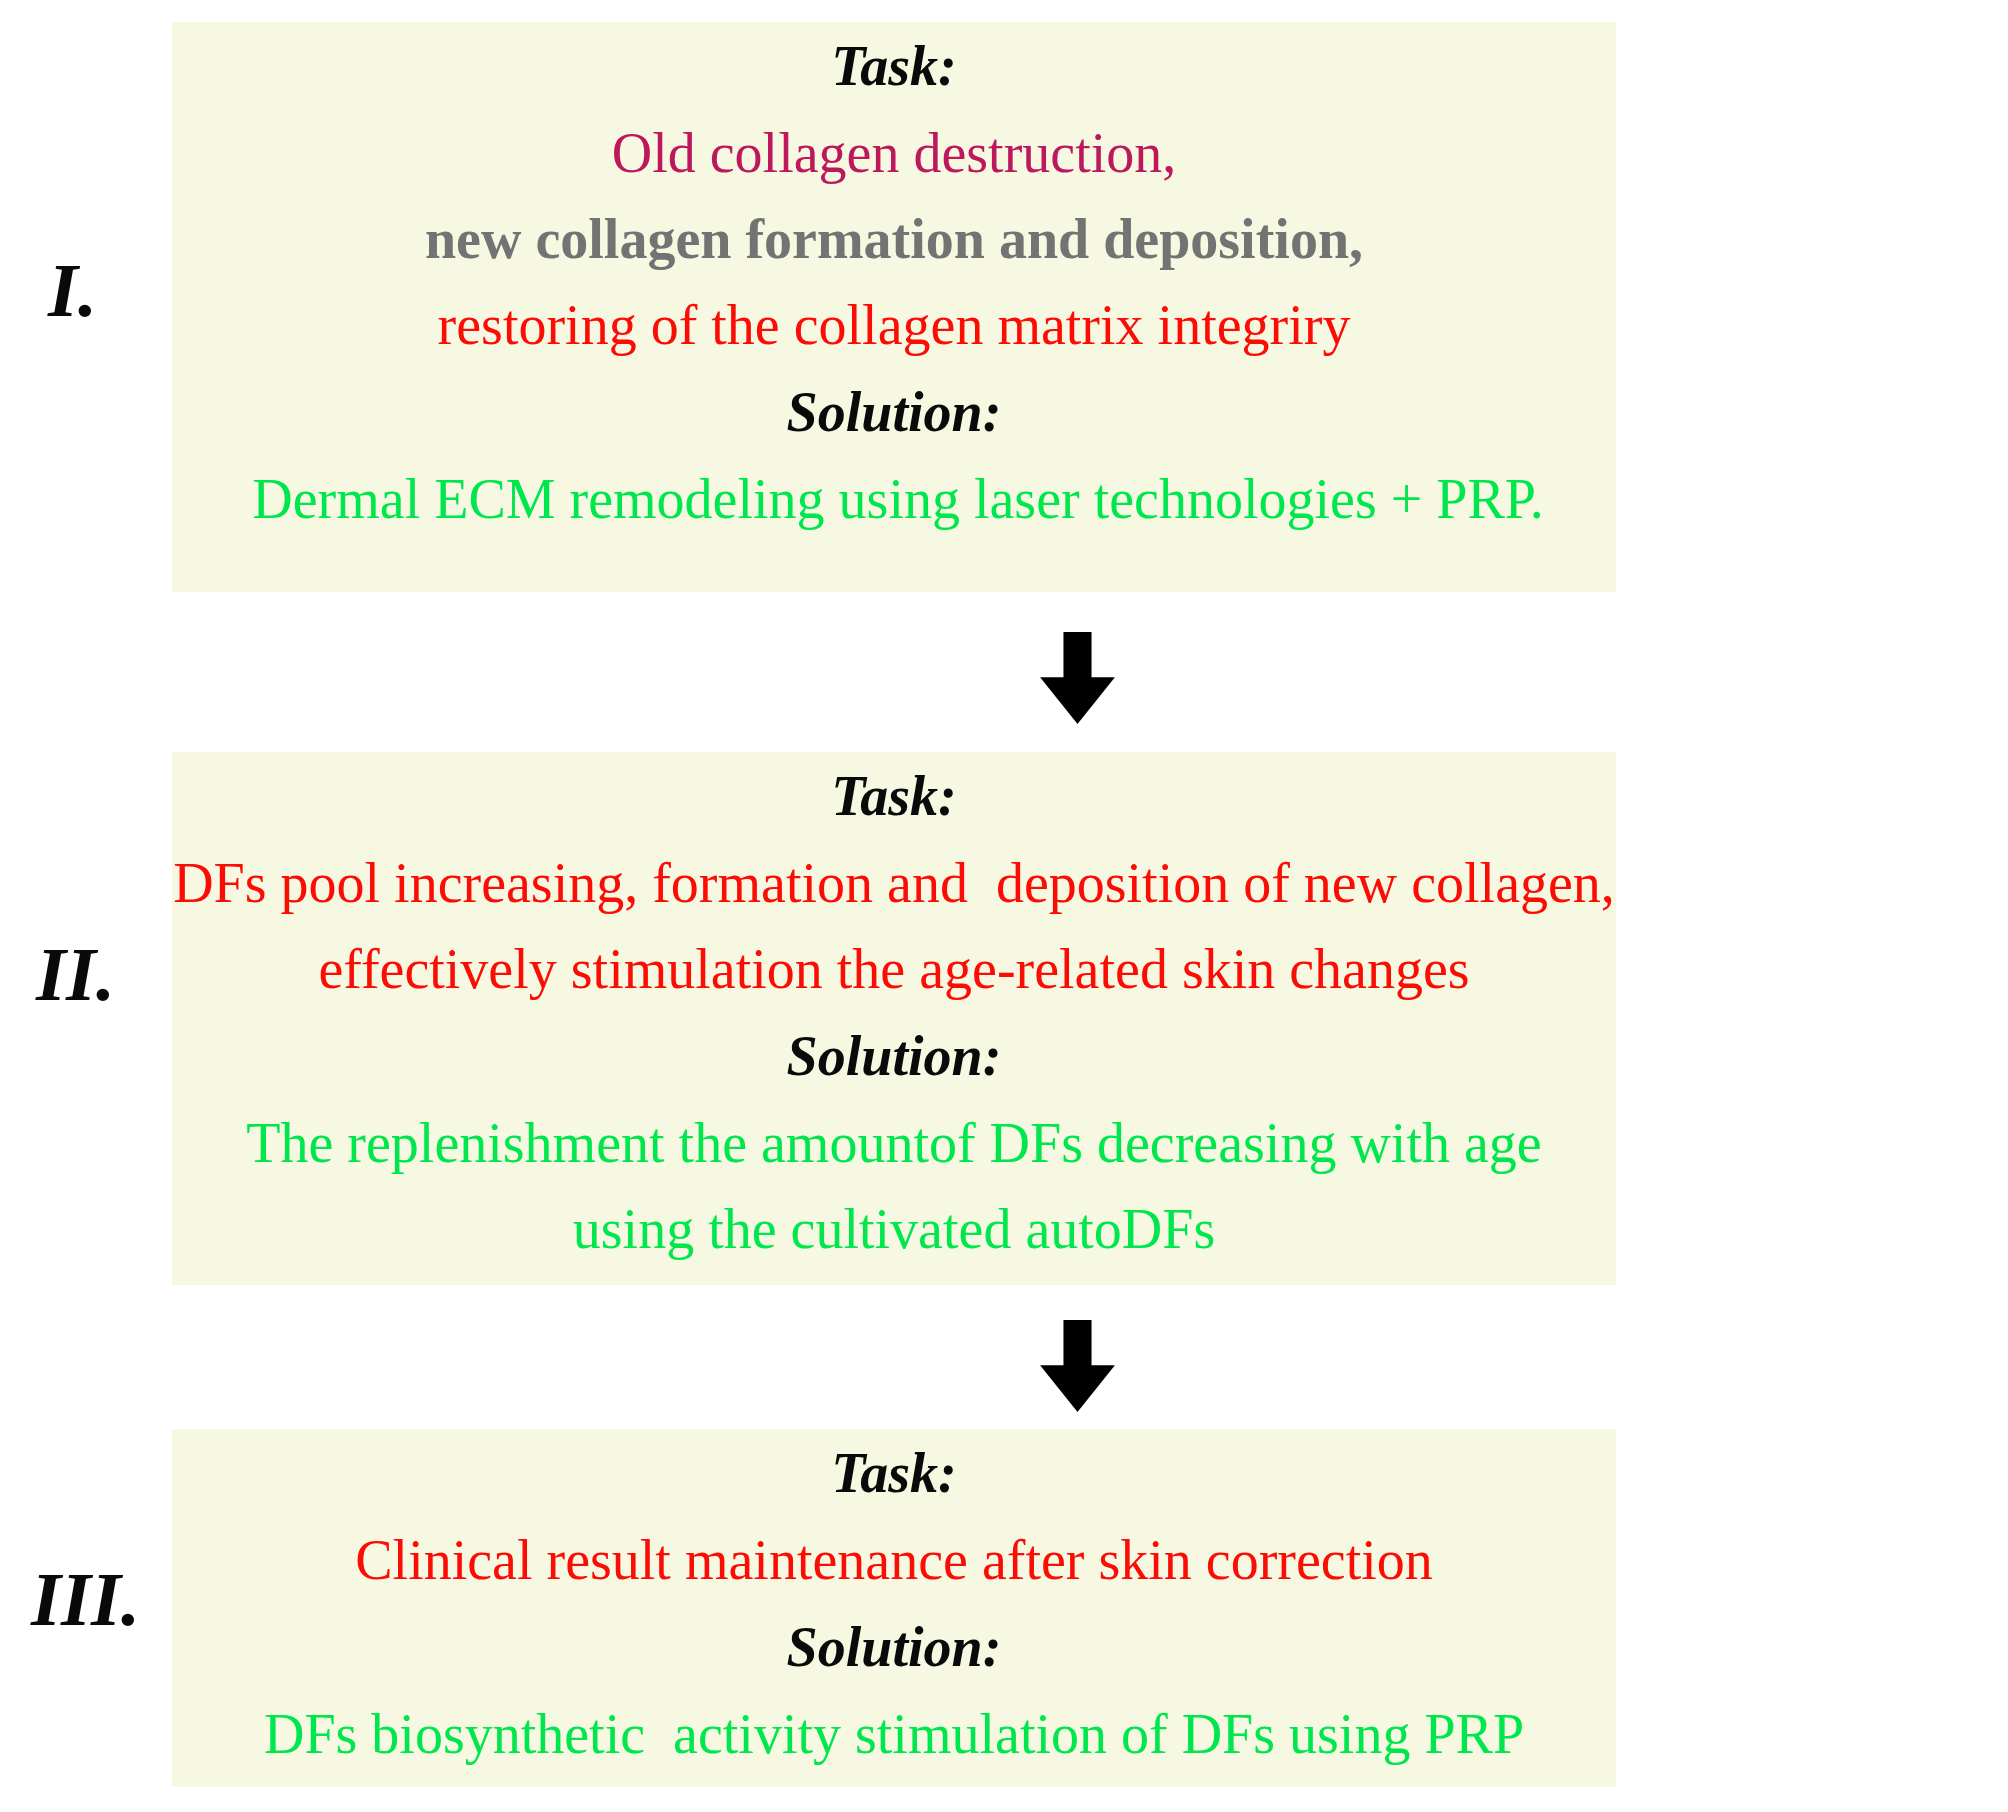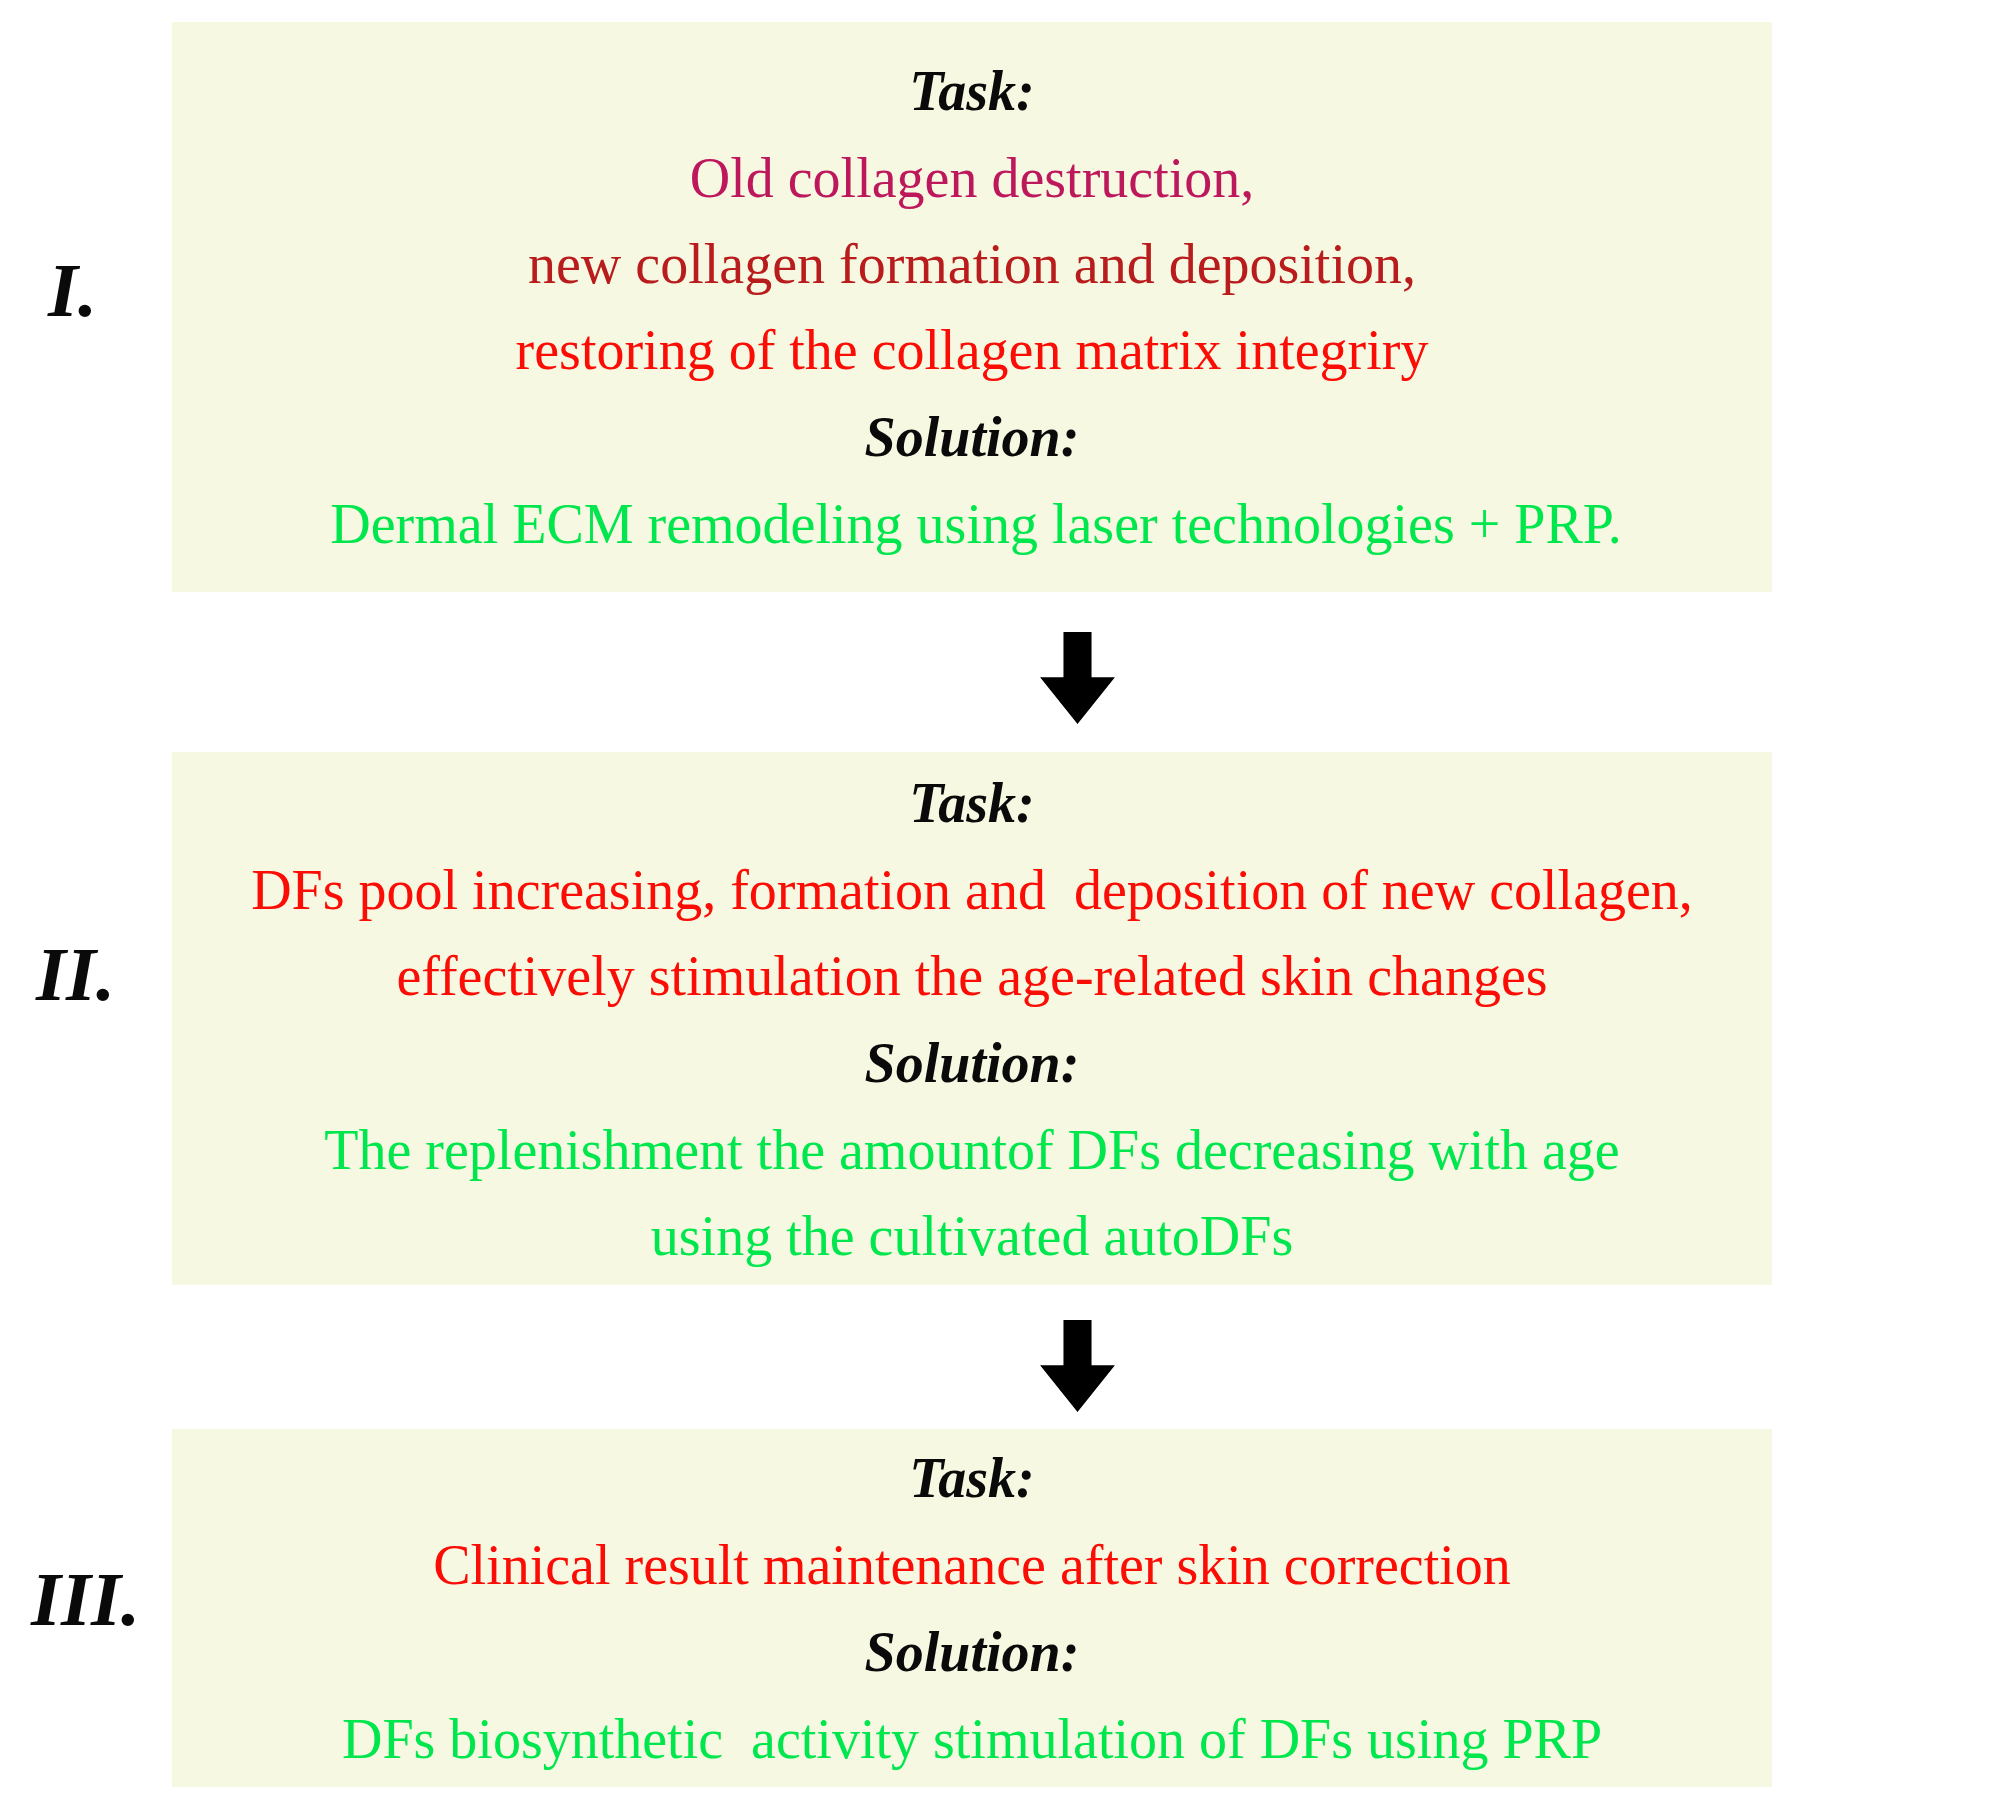--- a/index.html
+++ b/index.html
@@ -11,26 +11,26 @@
     position: relative;
     width: 2009px;
     height: 1812px;
     background: #ffffff;
     font-family: "Liberation Serif", "DejaVu Serif", serif;
     overflow: hidden;
   }
   .stage-box {
     position: absolute;
     left: 172px;
-    width: 1600px;
+    width: 1444px;
     box-sizing: border-box;
     display: flex;
     flex-direction: column;
     align-items: center;
-    justify-content: center;
+    justify-content: flex-start;
     text-align: center;
   }
   #stage-box-1 { top: 22px;   height: 570px; }
   #stage-box-2 { top: 752px;  height: 533px; }
   #stage-box-3 { top: 1429px; height: 358px; }
 
   .heading {
     font-size: 56px;
     line-height: 88px;
     font-weight: bold;
@@ -72,21 +72,21 @@
 </style>
 </head>
 <body>
 
 <div id="canvas">
 
   <div class="numeral" id="numeral-1">I.</div>
   <div class="stage-box" id="stage-box-1" style="background: rgb(246, 248, 226);">
     <div class="heading">Task:</div>
     <div class="task-line" style="color: #be185d;">Old collagen destruction,</div>
-    <div class="task-line" style="color: #b91c1c;">new collagen formation and deposition,</div>
+    <div class="task-line" style="color: #737373; font-weight: bold;">new collagen formation and deposition,</div>
     <div class="task-line" style="color: rgb(251, 12, 5);">restoring of the collagen matrix integriry</div>
     <div class="heading">Solution:</div>
     <div class="solution-line" style="color: rgb(0, 230, 77); margin-left: 8px;">Dermal ECM remodeling using laser technologies + PRP.</div>
   </div>
 
   <div class="arrow" id="arrow-1">
     <svg viewBox="0 0 96 118" xmlns="http://www.w3.org/2000/svg">
       <path class="arrow-shape" d="M30 0 L66 0 L66 58 L96 58 L48 118 L0 58 L30 58 Z" fill="#000000"></path>
     </svg>
   </div>

